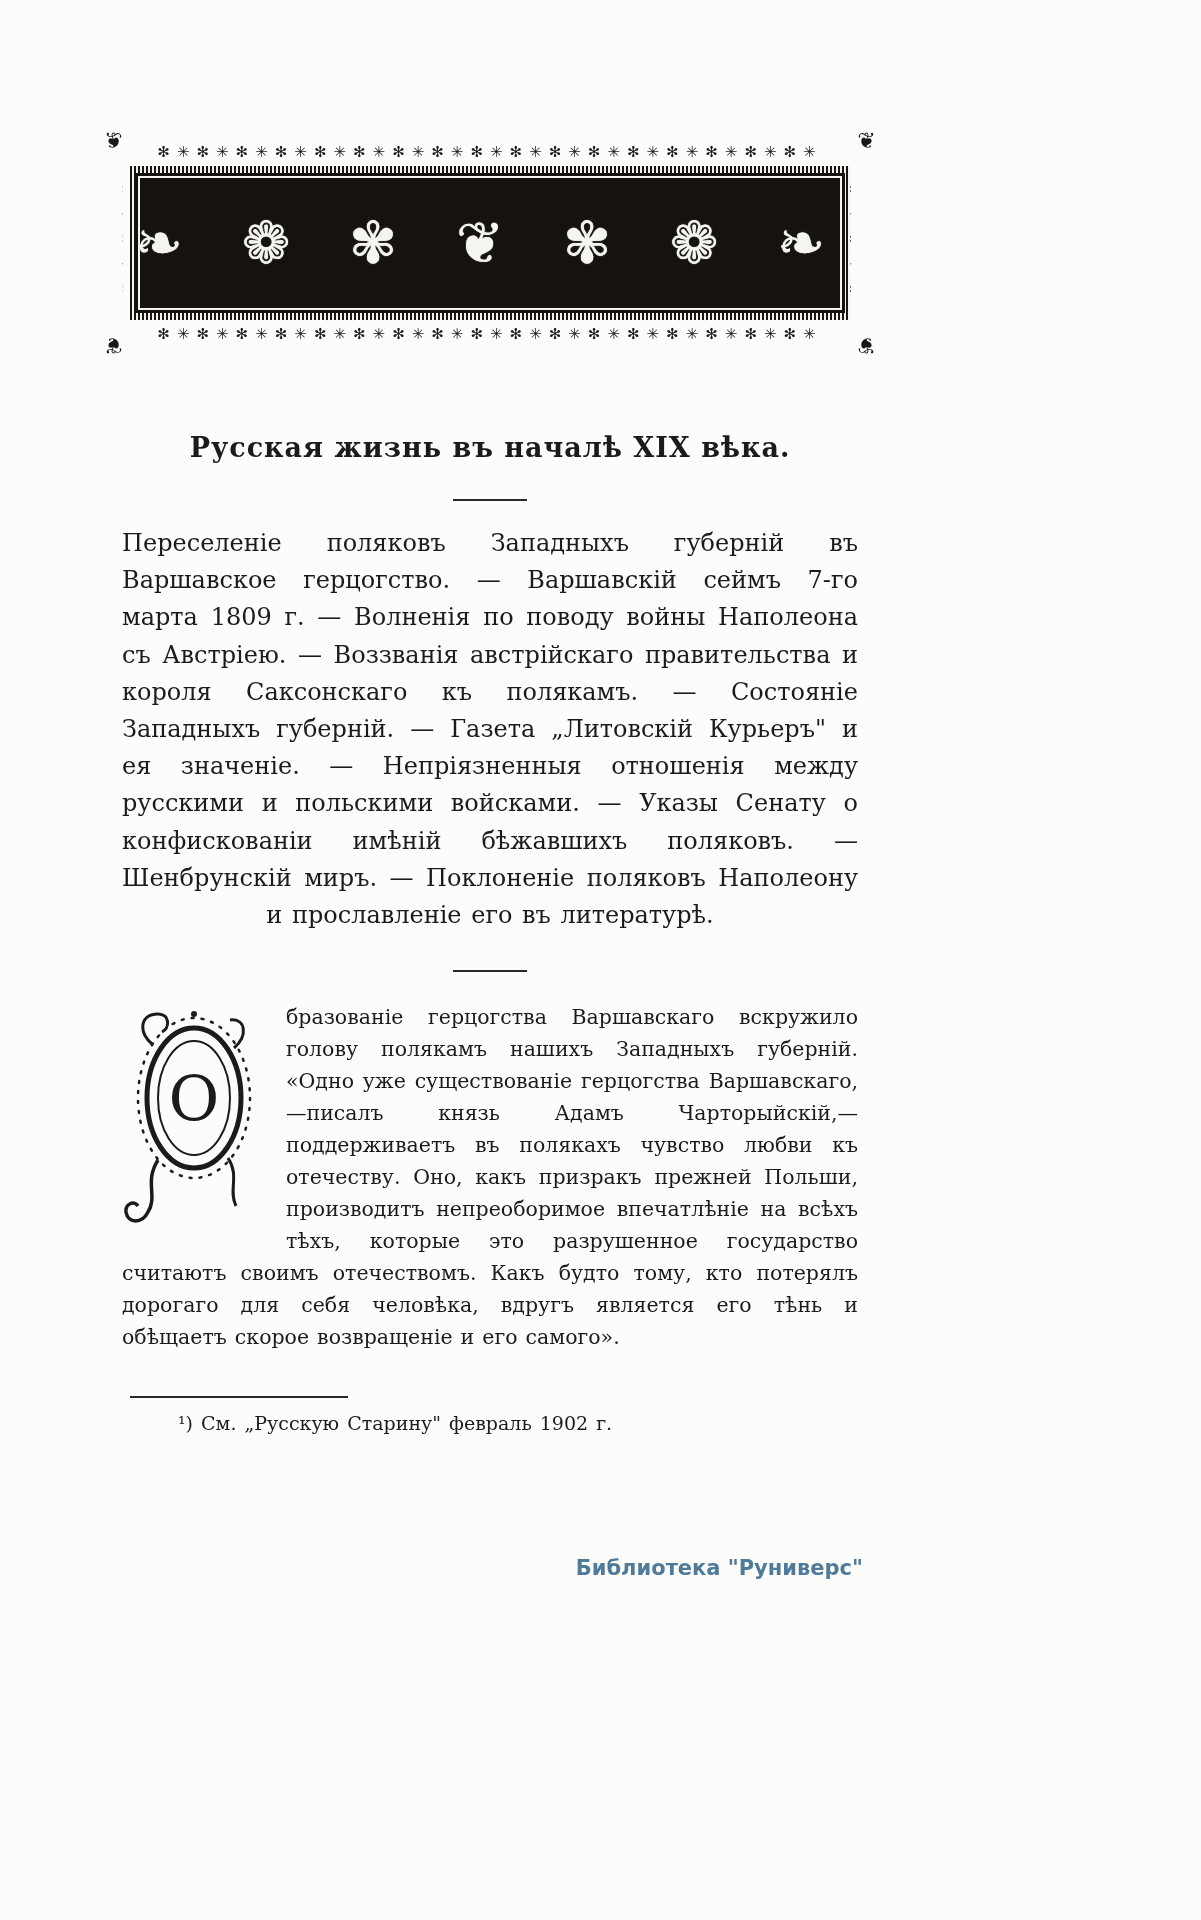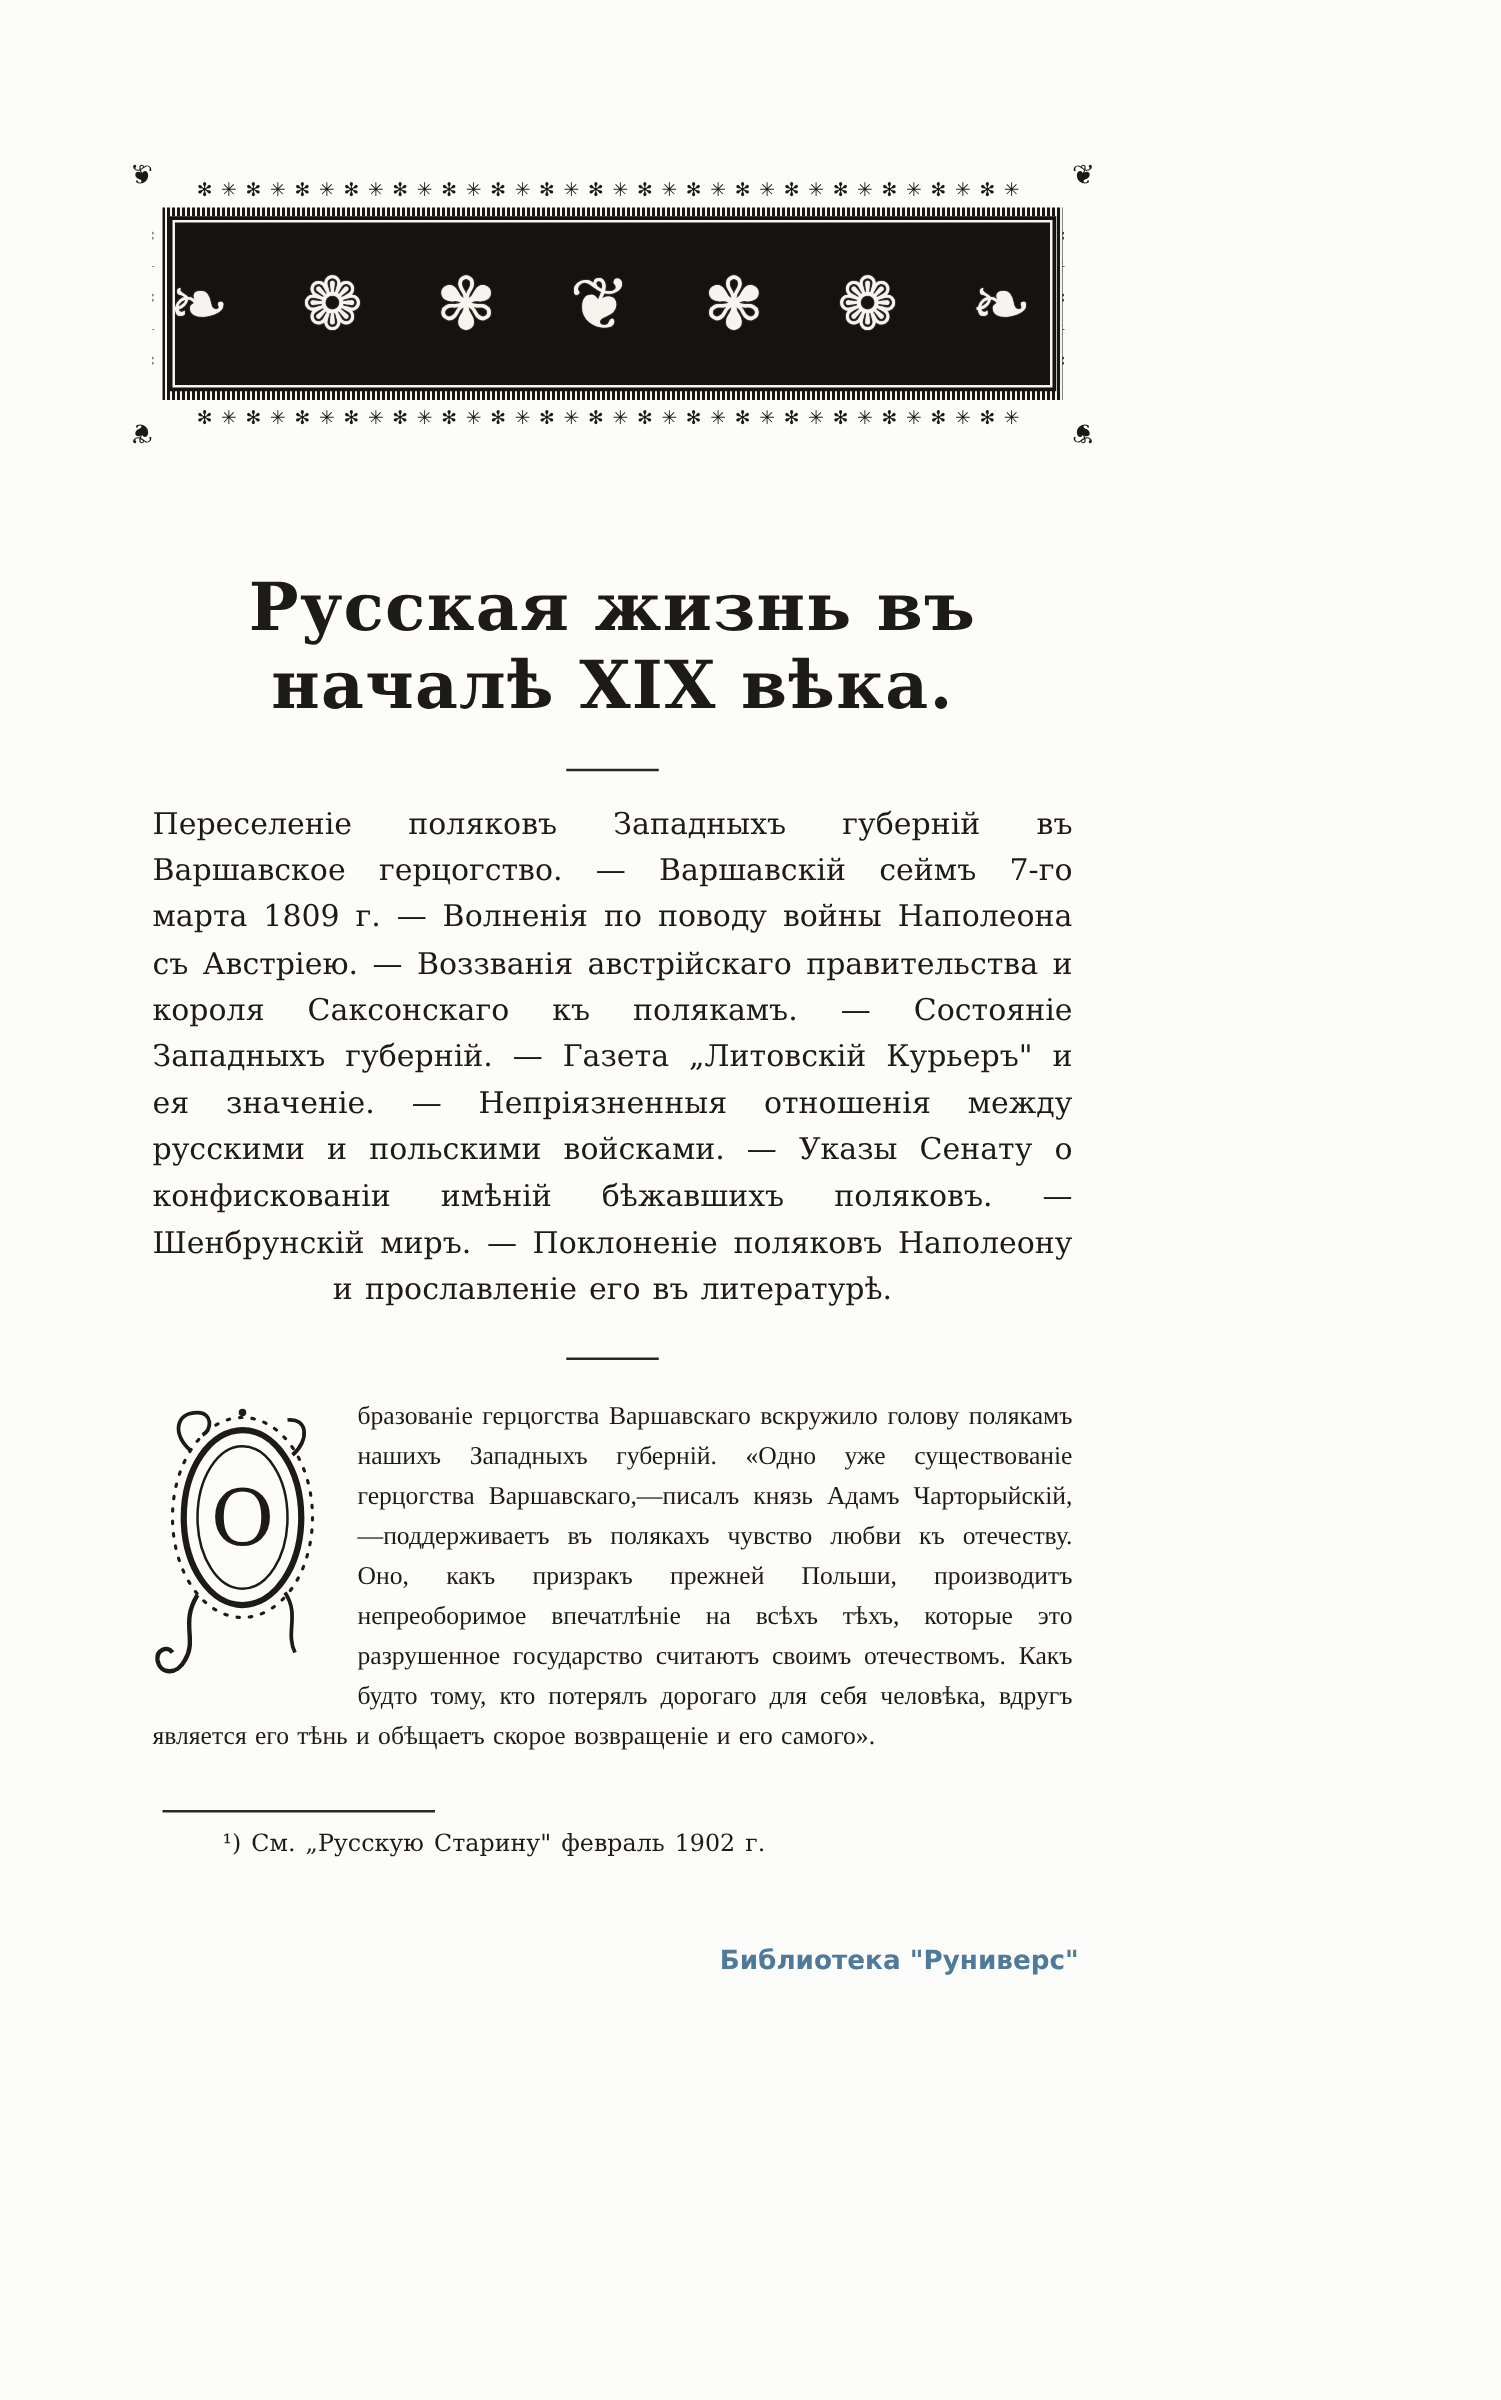--- a/index.html
+++ b/index.html
@@ -74,23 +74,23 @@
     color: #1b1917;
     line-height: 1;
   }
   .corner.tl { left: -18px; top: -10px; transform: scaleX(-1); }
   .corner.tr { right: -18px; top: -10px; }
   .corner.bl { left: -18px; bottom: -10px; transform: scale(-1,-1); }
   .corner.br { right: -18px; bottom: -10px; transform: scaleY(-1); }
 
   
   .title {
-    margin-top: 109px;
-    text-align: center;
-    font-size: 53px;
+    margin-top: 86px;
+    text-align: center;
+    font-size: 27px;
     font-weight: 700;
     letter-spacing: 1px;
   }
   .divider {
     width: 74px;
     border: none;
     border-top: 2px solid #2a2826;
     margin: 36px auto 0 auto;
   }
   .chapter {
@@ -118,21 +118,21 @@
     line-height: 1.56;
     text-align: justify;
     word-spacing: 1.5px;
   }
   .initial-block {
     float: left;
     width: 152px;
     height: 226px;
     margin: 4px 18px 2px -6px;
   }
-  .para { text-align: justify; font-family: Liberation Serif, serif; }
+  .para { text-align: justify; }
   .para.indented { text-indent: 40px; margin-top: 2px; }
 
   
   .footnote-rule {
     clear: left;
     width: 218px;
     border: none;
     border-top: 2px solid #2a2826;
     margin: 42px 0 0 8px;
   }

